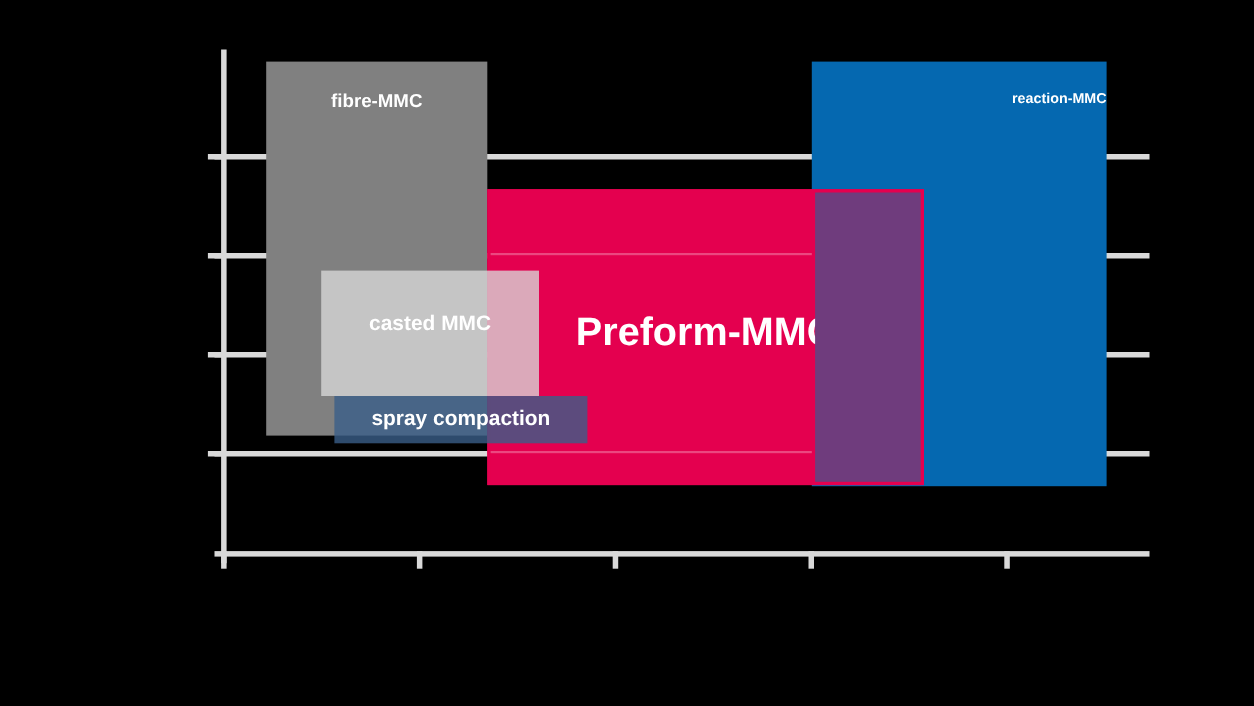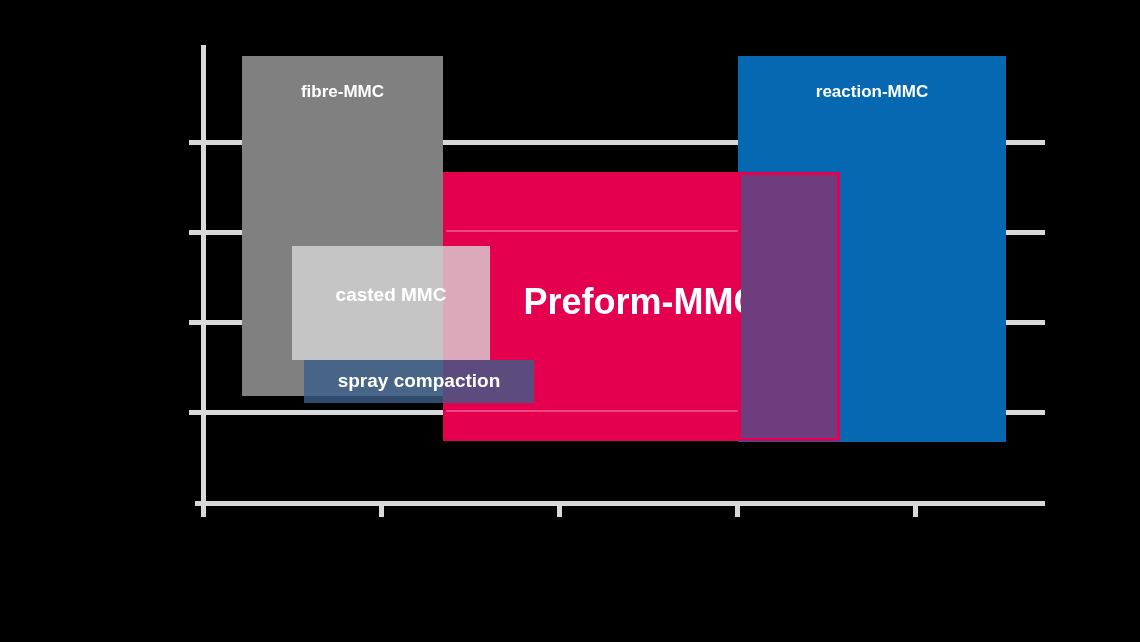--- a/index.html
+++ b/index.html
@@ -67,21 +67,21 @@
     border: 3px solid #e4004f;
   }
   .r-casted {
     background: rgba(216, 216, 216, 0.78);
   }
   .r-spray {
     background: rgba(57, 94, 136, 0.80);
   }
 
   .lbl-fibre   { font-size: 17px; top: 26px; }
-  .lbl-reaction{ font-size: 17px; top: 26px; }
+  .lbl-reaction{ font-size: 13px; top: 26px; text-align: right; }
   .lbl-preform { font-size: 36px; top: 106px; }
   .lbl-casted  { font-size: 19px; top: 38px; text-align: center; }
   .lbl-spray   { font-size: 19px; top: 10px; }
 </style>
 </head>
 <body>
 
 <div id="stage">
 
   <div class="grid-line" style="left:195px; top:140px; width:850px;"></div>

